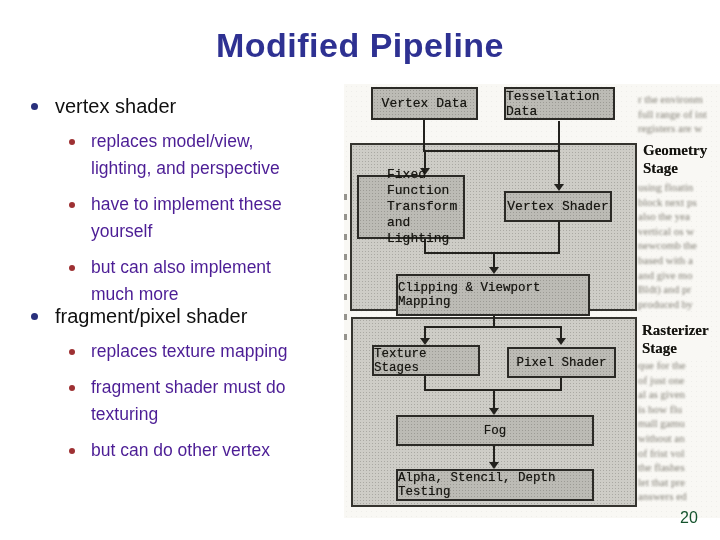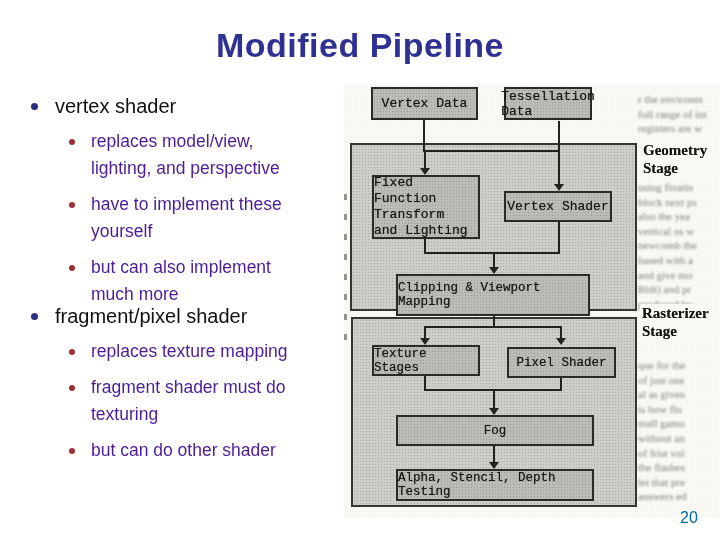--- a/index.html
+++ b/index.html
@@ -40,21 +40,21 @@
   .ln { position:absolute; background:#23221e; z-index:2; }
   .ah { position:absolute; width:0; height:0; z-index:2;
         border-left:5px solid transparent; border-right:5px solid transparent;
         border-top:7px solid #23221e; }
   .noise { position:absolute; left:294px; width:82px; overflow:hidden; z-index:0;
            font-family:"Liberation Serif", serif; font-size:11px; line-height:14.6px;
            color:#827f75; white-space:pre-line; filter:blur(1.1px); }
   .scan-edge { position:absolute; left:0; top:96px; width:3px; height:170px;
                background:repeating-linear-gradient(#f9f8f4 0 14px, rgba(50,48,40,0.5) 14px 20px); }
 
-  .page-number { position:absolute; left:680px; top:509px; font-size:16px; color:#0369a1; }
+  .page-number { position:absolute; left:680px; top:509px; font-size:16px; color:#14532d; }
 </style>
 </head>
 <body>
 
 <div class="slide">
 
   <div class="title" style="color: rgb(46, 49, 146);">Modified Pipeline</div>
 
   <div class="bullet-group g1">
     <div class="main-row">
@@ -87,21 +87,21 @@
       <span class="sdot" style="background: rgb(158, 49, 51);"></span>
       <span class="sub-text">replaces texture mapping</span>
     </div>
     <div class="sub-row">
       <span class="sdot" style="background: rgb(158, 49, 51);"></span>
       <span class="sub-text">fragment shader must do
 texturing</span>
     </div>
     <div class="sub-row">
       <span class="sdot" style="background: rgb(158, 49, 51);"></span>
-      <span class="sub-text">but can do other shader</span>
+      <span class="sub-text">but can do other vertex</span>
     </div>
   </div>
 
   <div class="scan">
 
     <div class="noise" style="top:8px;">r the environm
 full range of int
 registers are w</div>
     <div class="noise" style="top:96px;">using floatin
 block next ps
@@ -122,21 +122,21 @@
 the flashes
 let that pre
 answers ed</div>
     <div class="scan-edge"></div>
 
     <div class="dstage tex" style="left:6px; top:59px; width:287px; height:168px;"></div>
     <div class="dstage tex" style="left:7px; top:233px; width:286px; height:190px;"></div>
 
     <div class="stage-label" style="left:297px; top:57px;">Geometry
 Stage</div>
-    <div class="stage-label" style="left:296px; top:220px;">Rasterizer
+    <div class="stage-label" style="left:296px; top:237px;">Rasterizer
 Stage</div>
 
     <div class="ln" style="left:79px;  top:35px;  width:2px;   height:31px;"></div>
     <div class="ln" style="left:214px; top:37px;  width:2px;   height:29px;"></div>
     <div class="ln" style="left:79px;  top:66px;  width:137px; height:2px;"></div>
     <div class="ln" style="left:80px;  top:66px;  width:2px;   height:18px;"></div>
     <div class="ln" style="left:214px; top:66px;  width:2px;   height:34px;"></div>
     <div class="ah" style="left:76px;  top:84px;"></div>
     <div class="ah" style="left:210px; top:100px;"></div>
 
@@ -156,22 +156,22 @@
     <div class="ln" style="left:80px;  top:292px; width:2px;   height:15px;"></div>
     <div class="ln" style="left:216px; top:292px; width:2px;   height:15px;"></div>
     <div class="ln" style="left:80px;  top:305px; width:138px; height:2px;"></div>
     <div class="ln" style="left:149px; top:305px; width:2px;   height:19px;"></div>
     <div class="ah" style="left:145px; top:324px;"></div>
 
     <div class="ln" style="left:149px; top:362px; width:2px;   height:16px;"></div>
     <div class="ah" style="left:145px; top:378px;"></div>
 
     <div class="dbox tex f13" style="left:27px;  top:3px;   width:107px; height:33px;">Vertex Data</div>
-    <div class="dbox tex f13" style="left:160px; top:3px;   width:88px; height:33px;">Tessellation Data</div>
-    <div class="dbox tex ff" style="left:28px;  top:91px;  width:108px; height:64px;">Fixed Function
+    <div class="dbox tex f13" style="left:160px; top:3px;   width:111px; height:33px;">Tessellation Data</div>
+    <div class="dbox tex ff" style="left:13px;  top:91px;  width:108px; height:64px;padding-left:28px;">Fixed Function
 Transform
 and Lighting</div>
     <div class="dbox tex f13" style="left:160px; top:107px; width:108px; height:31px;">Vertex Shader</div>
     <div class="dbox tex f12" style="left:52px;  top:190px; width:194px; height:42px;">Clipping &amp; Viewport Mapping</div>
     <div class="dbox tex f12" style="left:28px;  top:261px; width:108px; height:31px;">Texture Stages</div>
     <div class="dbox tex f12" style="left:163px; top:263px; width:109px; height:31px;">Pixel Shader</div>
     <div class="dbox tex f12" style="left:52px;  top:331px; width:198px; height:31px;">Fog</div>
     <div class="dbox tex f12" style="left:52px;  top:385px; width:198px; height:32px;">Alpha, Stencil, Depth Testing</div>
   </div>
 

